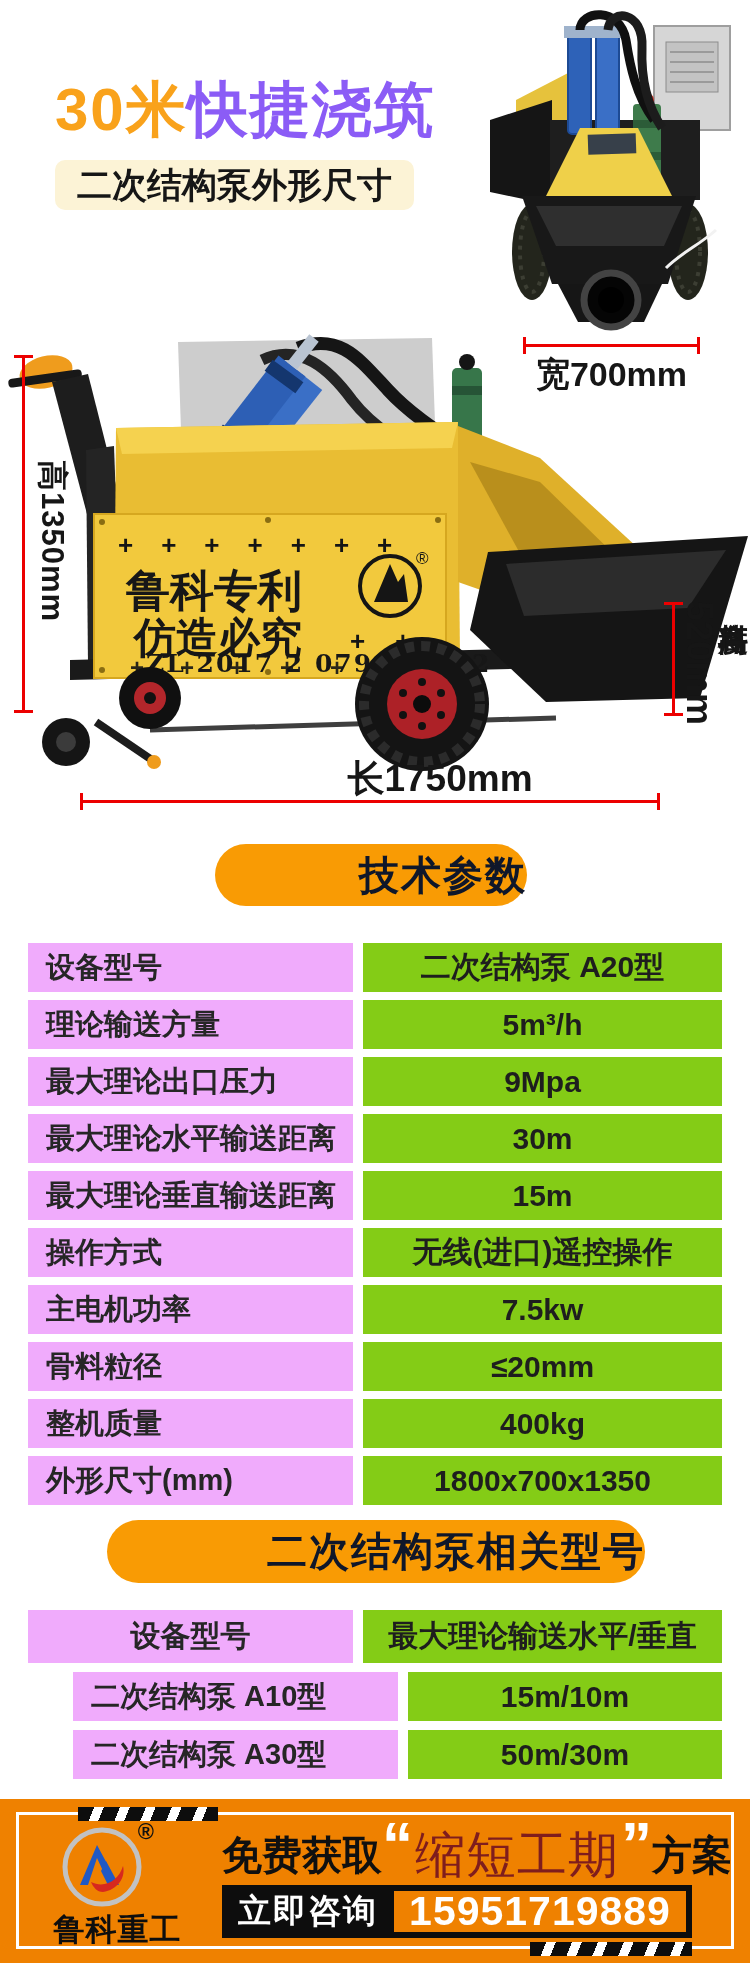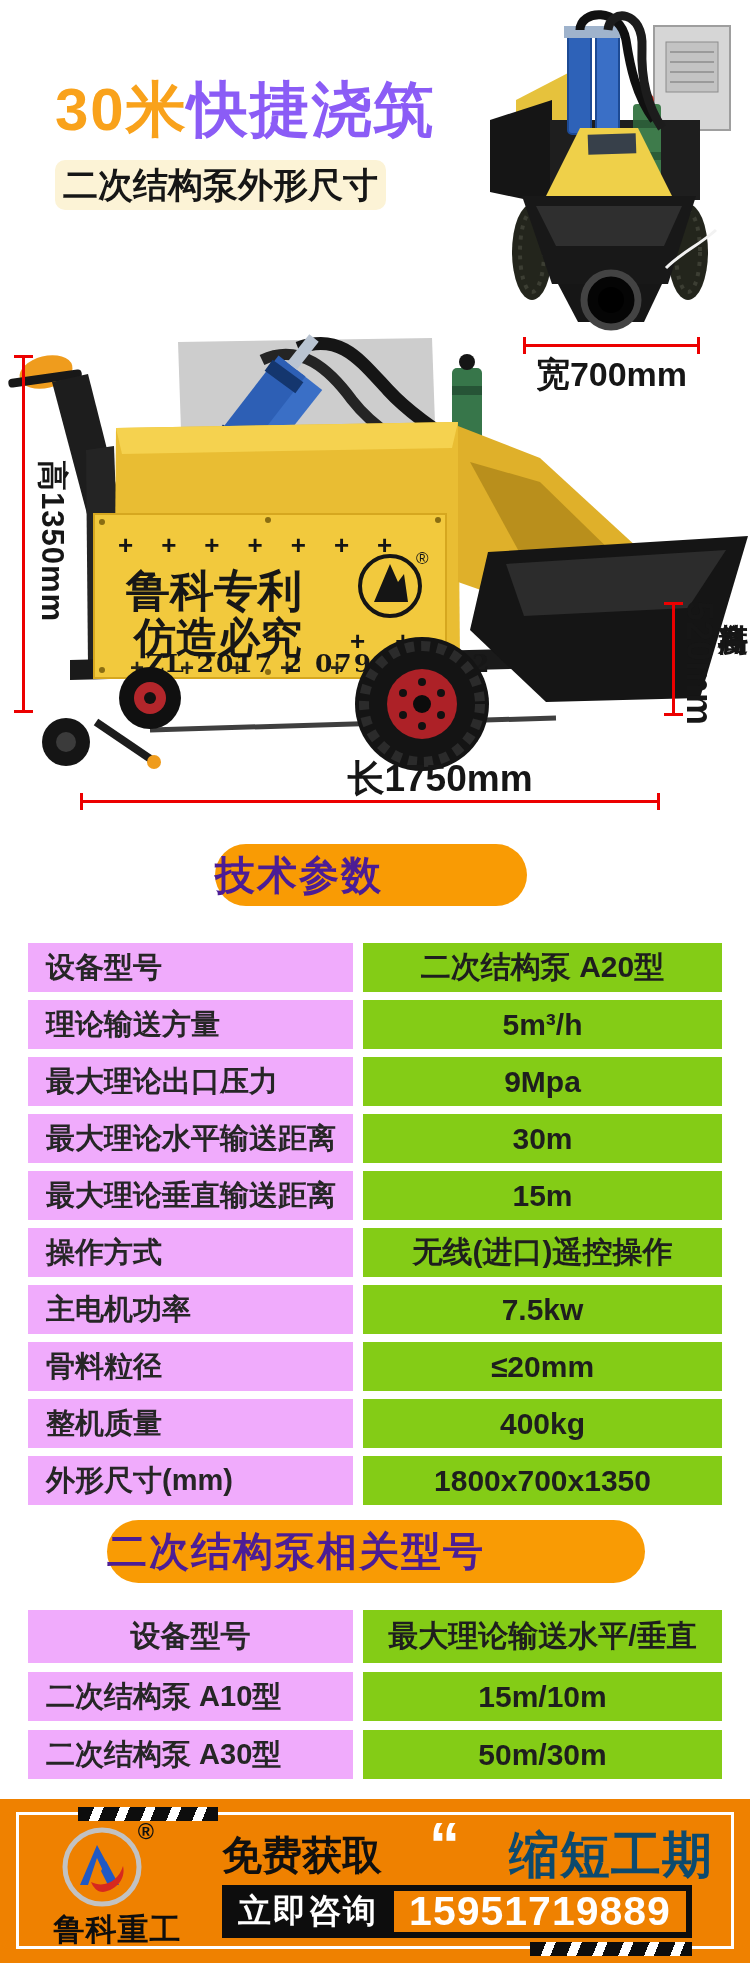--- a/index.html
+++ b/index.html
@@ -4,21 +4,21 @@
 <style>
   html,body{margin:0;padding:0;background:#e9e9e9;}
   #page{position:relative;width:750px;height:1963px;margin:0 auto;background:#ffffff;
         font-family:"Liberation Sans",sans-serif;overflow:hidden;}
 
   
   .title{position:absolute;left:55px;top:70px;font-size:60px;font-weight:bold;letter-spacing:2px;white-space:nowrap;}
   .title .hl{color:#F9A21B;}
   .title .rest{color:#8b5cf6;}
   .badge{position:absolute;left:55px;top:160px;background:#FCF3D6;color:#161616;
-         font-size:35px;font-weight:600;line-height:50px;padding:0 8px;border-radius:10px;white-space:nowrap;}
+         font-size:35px;font-weight:600;line-height:50px;padding:0 22px;border-radius:10px;white-space:nowrap;}
 
   
   .front-photo{position:absolute;left:430px;top:0;width:320px;height:335px;}
   .side-photo{position:absolute;left:0;top:330px;width:750px;height:470px;}
 
   
   .dim{color:#161616;}
   .dim-width-line{position:absolute;left:523px;top:344px;width:177px;height:3px;background:#EC0000;}
   .dim-width-line::before,.dim-width-line::after{content:"";position:absolute;top:-7px;width:3px;height:17px;background:#EC0000;}
   .dim-width-line::before{left:0;} .dim-width-line::after{right:0;}
@@ -36,53 +36,53 @@
   .dim-hopper-value{position:absolute;left:678px;top:601px;writing-mode:vertical-rl;text-orientation:sideways;
                     font-size:36px;font-weight:600;}
   .dim-hopper-name{position:absolute;left:712px;top:599px;writing-mode:vertical-rl;font-size:30px;font-weight:600;}
 
   .dim-length-label{position:absolute;left:290px;top:754px;width:300px;text-align:center;font-size:37px;font-weight:600;}
   .dim-length-line{position:absolute;left:80px;top:800px;width:580px;height:3px;background:#EC0000;}
   .dim-length-line::before,.dim-length-line::after{content:"";position:absolute;top:-7px;width:3px;height:17px;background:#EC0000;}
   .dim-length-line::before{left:0;} .dim-length-line::after{right:0;}
 
   
-  .pill{position:absolute;background:#F99B04;color:#4c1d95;border-radius:34px;text-align:left;
+  .pill{position:absolute;background:#F99B04;color:#0f172a;border-radius:34px;text-align:right;
         font-weight:bold;font-size:40px;letter-spacing:2px;white-space:nowrap;}
   .pill-specs{left:215px;top:844px;width:312px;height:62px;line-height:62px;}
   .pill-models{left:107px;top:1520px;width:538px;height:63px;line-height:63px;}
 
   
   .spec-table{position:absolute;left:28px;top:943px;width:694px;}
   .trow{display:flex;height:49px;margin-bottom:8px;}
   .tcell-l{width:325px;margin-right:10px;background:#f0abfc;display:flex;align-items:center;
            padding-left:18px;box-sizing:border-box;font-size:29px;font-weight:600;color:#262626;white-space:nowrap;}
   .tcell-r{flex:1;background:#84cc16;display:flex;align-items:center;justify-content:center;
            font-size:30px;font-weight:600;color:#1e1e1e;white-space:nowrap;}
 
   
   .model-table{position:absolute;left:28px;top:1610px;width:694px;}
   .mhead{height:53px;margin-bottom:9px;}
   .mhead .tcell-l{justify-content:center;padding-left:0;font-size:30px;}
-  .mrow{height:49px;margin-bottom:9px;}
+  .mrow{height:49px;margin-bottom:9px;margin-left:45px;}
 
   
   .footer{position:absolute;left:0;top:1799px;width:750px;height:164px;background:#EF8100;}
   .footer-frame{position:absolute;left:16px;right:16px;top:13px;bottom:14px;border:3px solid #ffffff;}
   .stripes{position:absolute;height:14px;background:repeating-linear-gradient(112deg,#0d0d0d 0 15px,#ffffff 15px 24px);}
   .stripes-top{left:78px;top:8px;width:140px;}
   .stripes-bottom{right:58px;bottom:7px;width:162px;}
   .logo-wrap{position:absolute;left:60px;top:24px;width:86px;height:86px;}
   .logo-reg{position:absolute;right:-8px;top:-4px;font-size:22px;font-weight:bold;color:#101010;}
   .brand{position:absolute;left:40px;top:110px;width:155px;text-align:center;font-size:31px;font-weight:bold;
          color:#0e0e0e;font-family:"DejaVu Serif",serif;letter-spacing:1px;}
-  .headline{position:absolute;left:222px;top:24px;width:510px;height:64px;display:flex;align-items:center;white-space:nowrap;gap:47px;}
+  .headline{position:absolute;left:222px;top:24px;width:510px;height:64px;display:flex;align-items:center;white-space:nowrap;}
   .h-black{font-size:40px;font-weight:800;color:#101010;}
   .h-quote{font-size:62px;font-weight:bold;color:#ffffff;line-height:0.5;position:relative;top:-12px;}
-  .h-white{font-size:50px;font-weight:700;color:#0c4a6e;letter-spacing:1px;margin:0 2px;}
+  .h-white{font-size:50px;font-weight:400;color:#7f1d1d;letter-spacing:1px;margin:0 2px;}
   .cta-bar{position:absolute;left:222px;top:86px;width:470px;height:53px;background:#0d0d0d;display:flex;align-items:stretch;}
   .cta-label{width:172px;display:flex;align-items:center;justify-content:center;color:#ffffff;
              font-size:33px;font-weight:700;letter-spacing:2px;border-radius:7px;}
   .phone-box{flex:1;margin:6px 6px 6px 0;background:#EF8100;display:flex;align-items:center;justify-content:center;
              color:#ffffff;font-size:41px;font-weight:800;letter-spacing:1px;}
 </style>
 </head>
 <body>
 
 <div id="page">

